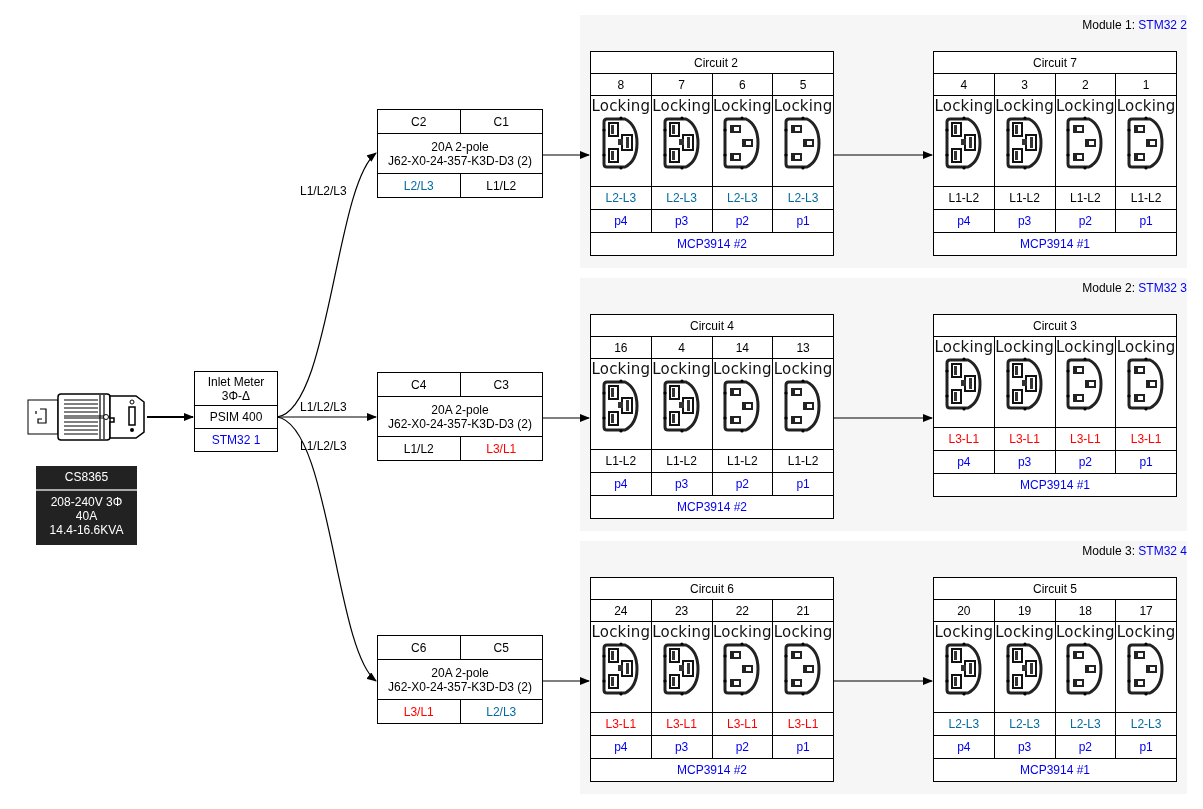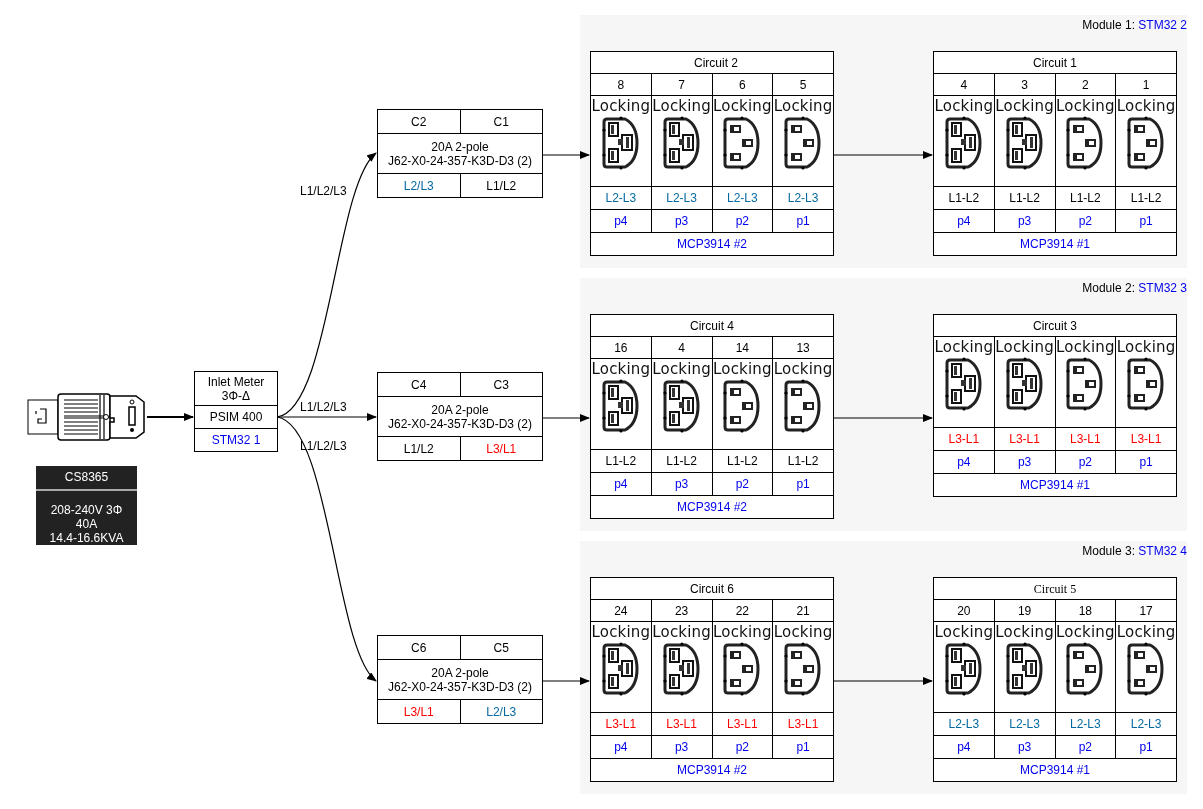--- a/index.html
+++ b/index.html
@@ -14,21 +14,21 @@
   .gray { color: #0369a1; }
   .black { color: #000; }
   table.tbl { position: absolute; border-collapse: collapse; background: #fff; border: 1px solid #000; table-layout: fixed; }
   table.tbl td { border: 1px solid #000; text-align: center; padding: 0; font-size: 12px; line-height: 14px; }
   .lock-label { font-family: "DejaVu Sans", sans-serif; font-size: 15px; letter-spacing: 0.2px; color: #111; display: block; margin-top: 3px; }
   .outlet svg { display: block; margin: 2px auto 0; }
   .meter td { height: 22px; }
   .edge-label { position: absolute; font-size: 12px; }
   .cs-box { position: absolute; left: 36px; top: 466px; width: 101px; height: 79px; background: #222; color: #fff; text-align: center; }
   .cs-title { height: 23px; line-height: 23px; border-bottom: 2px solid #aaa; font-size: 12px; }
-  .cs-body { padding-top: 12px; font-size: 12px; line-height: 14px; }
+  .cs-body { padding-top: 4px; font-size: 12px; line-height: 14px; }
 </style>
 </head>
 <body>
 
 <div class="cluster" style="left:580px;top:15px;width:607px;height:253px;">
   <div class="cluster-title">
     <span>Module 1</span><span>: </span><span class="blue">STM32 2</span>
   </div>
 </div>
 <div class="cluster" style="left:580px;top:278px;width:607px;height:253px;">
@@ -295,21 +295,21 @@
           <td style="height:22px;" class="blue">p1</td>
         </tr>
         <tr>
           <td colspan="4" style="height:22px;" class="blue">MCP3914 #2</td>
         </tr>
       </tbody>
     </table>
     <table class="tbl" style="left: 933px; top: 51px; width: 244px;">
       <tbody>
         <tr>
-          <td colspan="4" style="height:21px;">Circuit 1</td>
+          <td colspan="4" style="height:21px;">Circuit 7</td>
         </tr>
         <tr>
           <td style="height:21px;width:25%">4</td>
           <td style="height:21px;width:25%">3</td>
           <td style="height:21px;width:25%">2</td>
           <td style="height:21px;width:25%">1</td>
         </tr>
         <tr>
           <td class="outlet" style="height:90px;vertical-align:top;">
             <span class="lock-label">Locking</span>
@@ -769,21 +769,21 @@
           <td style="height:22px;" class="blue">p1</td>
         </tr>
         <tr>
           <td colspan="4" style="height:22px;" class="blue">MCP3914 #2</td>
         </tr>
       </tbody>
     </table>
     <table class="tbl" style="left: 933px; top: 577px; width: 244px;">
       <tbody>
         <tr>
-          <td colspan="4" style="height:21px;font-family:Liberation Serif, serif;">Circuit 5</td>
+          <td colspan="4" style="height:21px;">Circuit 5</td>
         </tr>
         <tr>
           <td style="height:21px;width:25%">20</td>
           <td style="height:21px;width:25%">19</td>
           <td style="height:21px;width:25%">18</td>
           <td style="height:21px;width:25%">17</td>
         </tr>
         <tr>
           <td class="outlet" style="height:90px;vertical-align:top;">
             <span class="lock-label">Locking</span>

